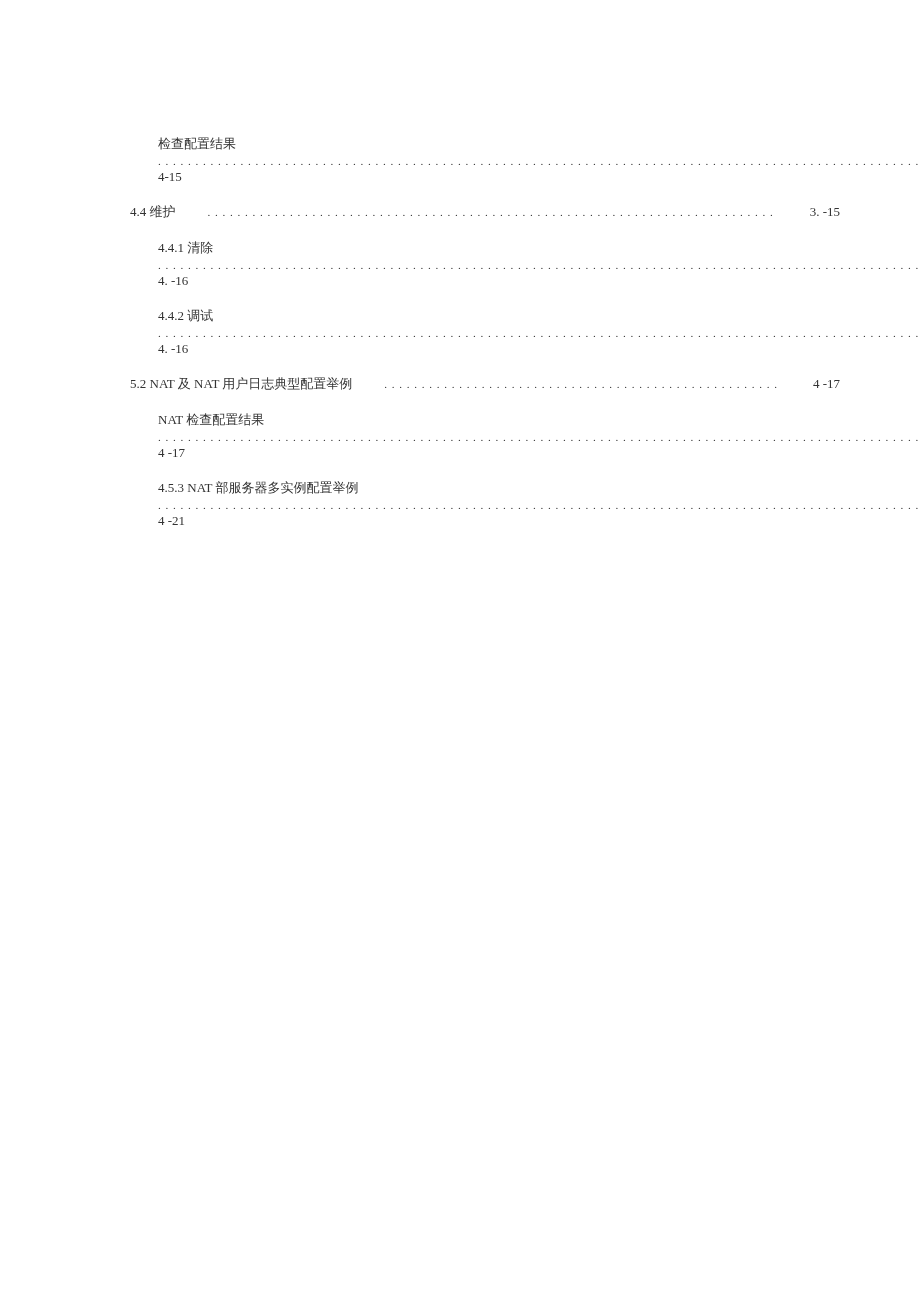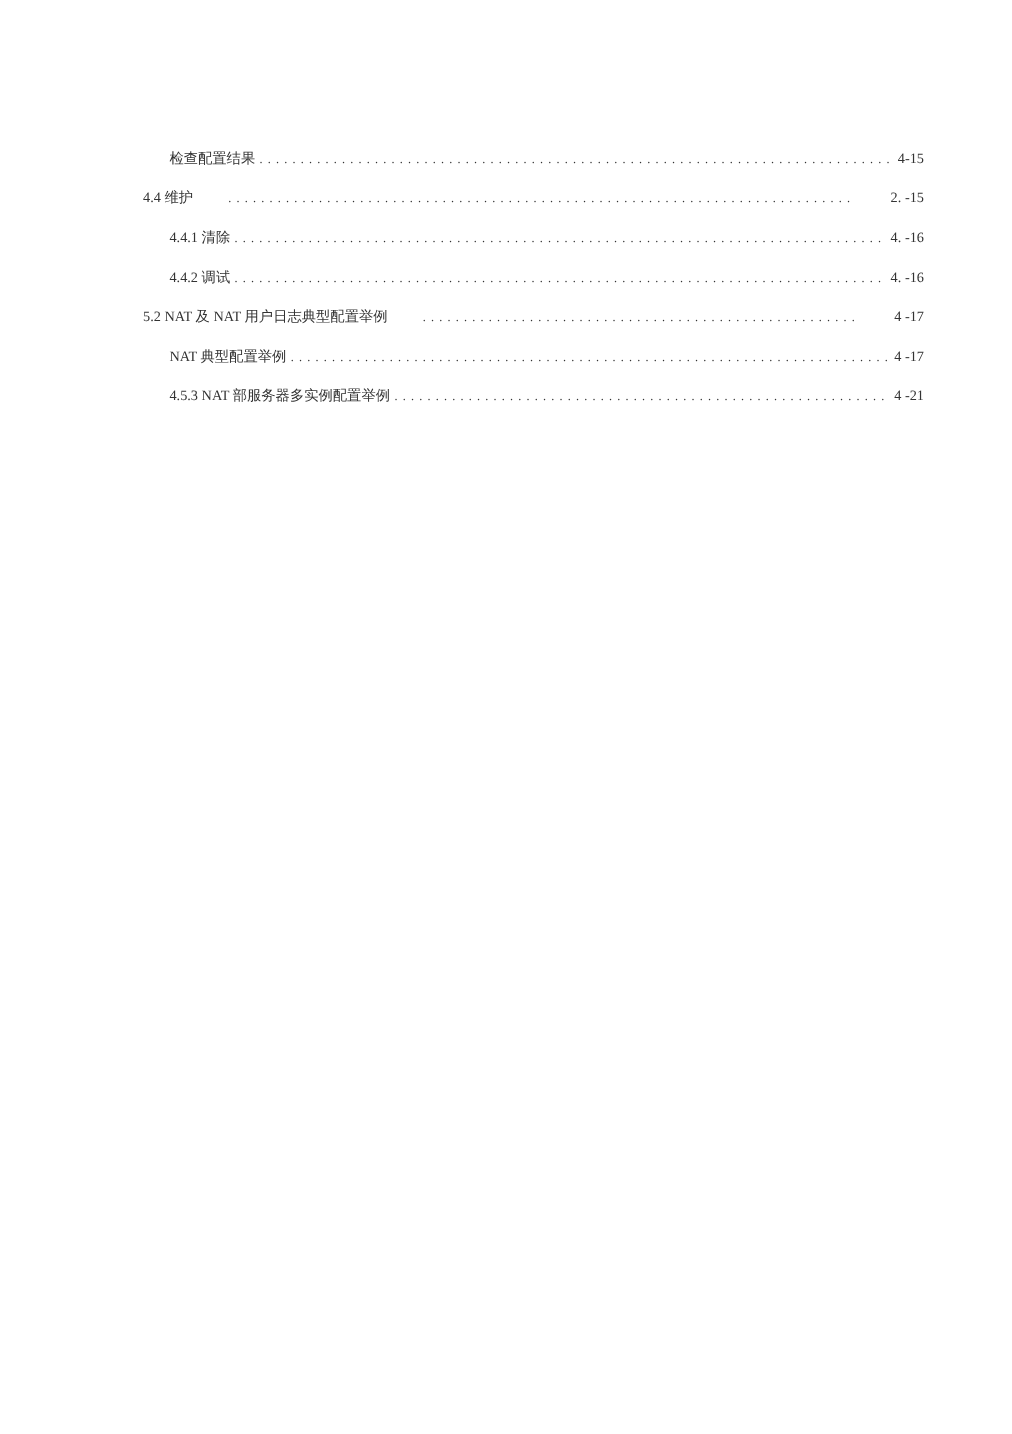--- a/index.html
+++ b/index.html
@@ -44,53 +44,54 @@
       flex-shrink: 0;
       text-align: left;
       font-family: Liberation Serif, serif;
     }
     .indent-0 {
       padding-left: 0;
       gap: 28px;
     }
     .indent-1 {
       padding-left: 24px;
+      flex-direction: column;
     }
   </style>
 </head>
 <body>
 
 <div class="toc-container">
   <div class="toc-entry indent-1">
     <span class="toc-title">检查配置结果</span>
     <span class="toc-dots"></span>
     <span class="toc-page">4-15</span>
   </div>
   <div class="toc-entry indent-0">
     <span class="toc-title">4.4 维护</span>
     <span class="toc-dots"></span>
-    <span class="toc-page">2. -15</span>
+    <span class="toc-page">3. -15</span>
   </div>
   <div class="toc-entry indent-1">
     <span class="toc-title">4.4.1  清除</span>
     <span class="toc-dots"></span>
     <span class="toc-page">4. -16</span>
   </div>
   <div class="toc-entry indent-1">
     <span class="toc-title">4.4.2  调试</span>
     <span class="toc-dots"></span>
     <span class="toc-page">4. -16</span>
   </div>
   <div class="toc-entry indent-0">
     <span class="toc-title">5.2  NAT 及 NAT 用户日志典型配置举例</span>
     <span class="toc-dots"></span>
     <span class="toc-page">4 -17</span>
   </div>
   <div class="toc-entry indent-1">
-    <span class="toc-title">NAT 典型配置举例</span>
+    <span class="toc-title">NAT 检查配置结果</span>
     <span class="toc-dots"></span>
     <span class="toc-page">4 -17</span>
   </div>
   <div class="toc-entry indent-1">
     <span class="toc-title">4.5.3  NAT 部服务器多实例配置举例</span>
     <span class="toc-dots"></span>
     <span class="toc-page">4 -21</span>
   </div>
 </div>
 

